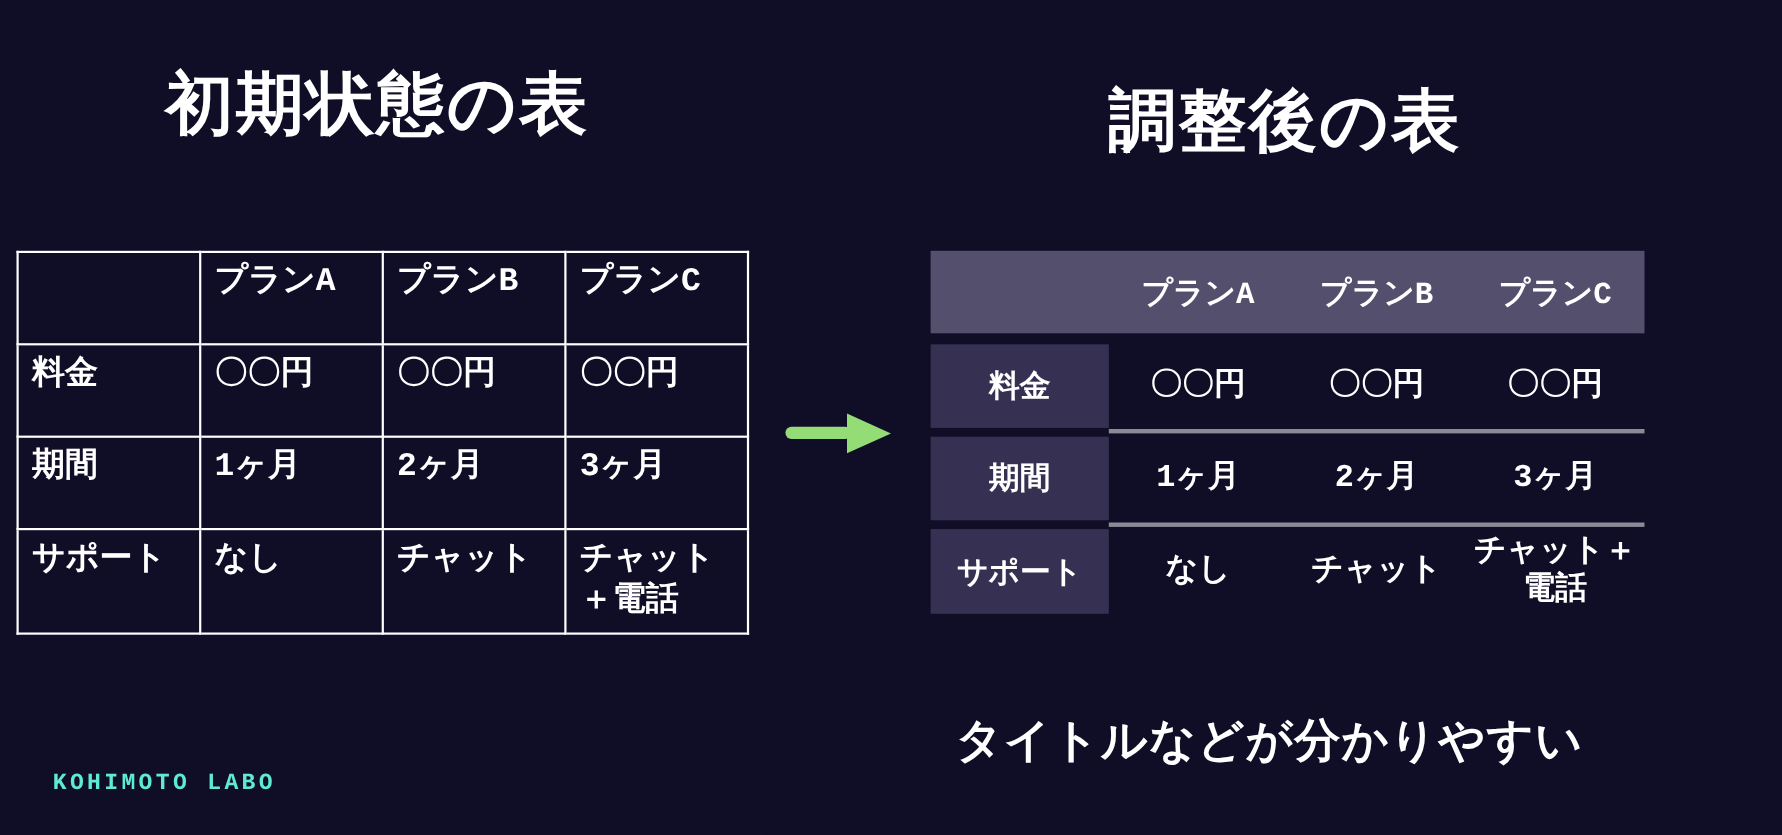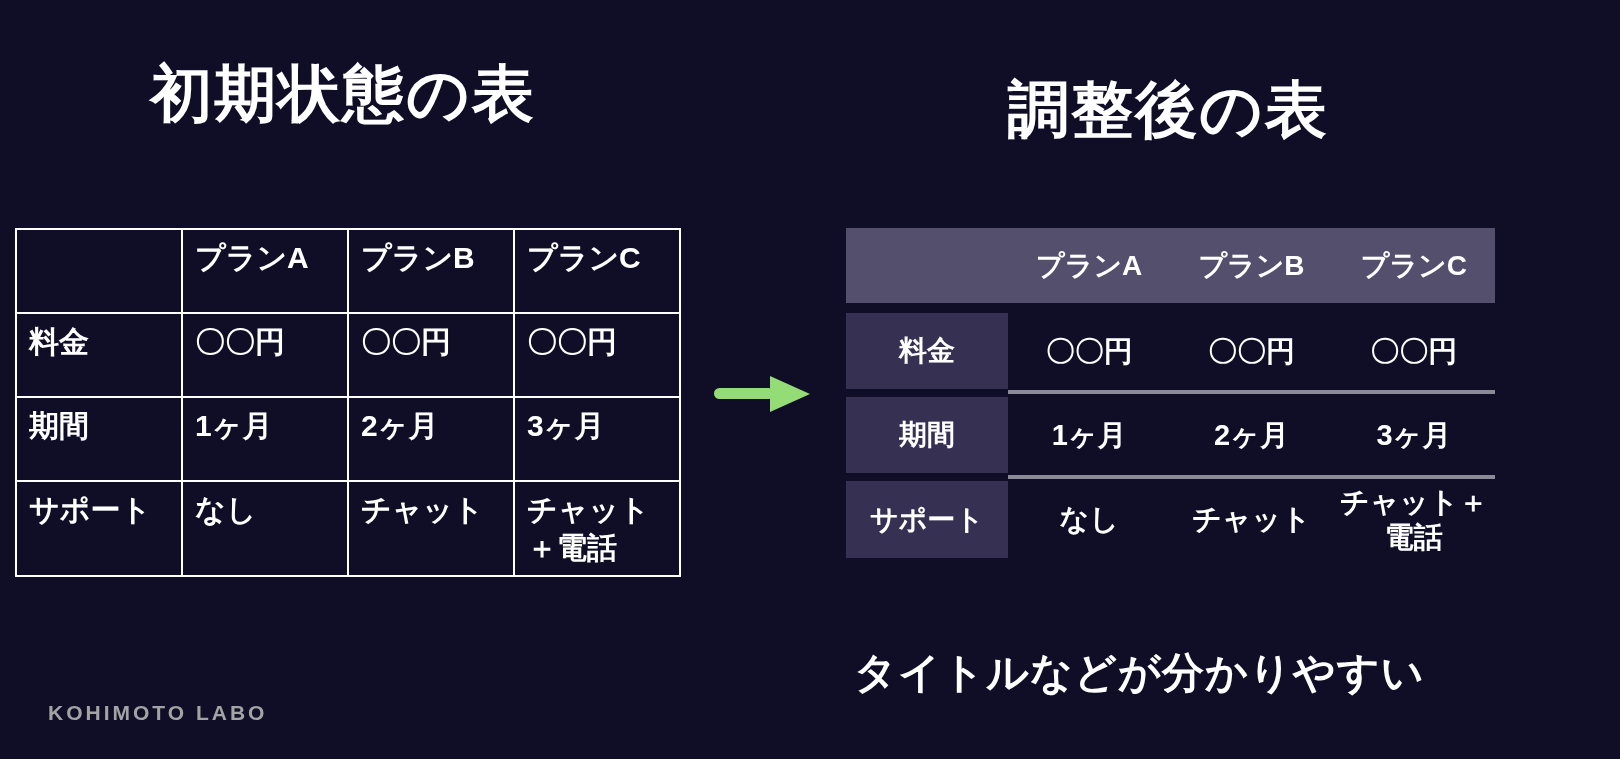--- a/index.html
+++ b/index.html
@@ -5,21 +5,21 @@
   html, body {
     margin: 0;
     padding: 0;
     width: 1620px;
     height: 759px;
     background: var(--background, #100d26);
     overflow: hidden;
     font-family: "Liberation Sans", sans-serif;
     color: var(--text, #ffffff);
   }
-  .abs { position: absolute; }
+  .abs { position: absolute; font-family: Liberation Mono, monospace; }
 
   
   .panel-title {
     font-size: 62px;
     font-weight: 800;
     text-align: center;
     color: var(--text, #fff);
     letter-spacing: 2px;
     white-space: nowrap;
   }
@@ -111,32 +111,32 @@
     width: 487px;
     height: 4px;
     background: var(--separator, #8a8a98);
   }
   #sep-0 { top: 390px; }
   #sep-1 { top: 475px; }
 
   
   #caption {
     left: 854px; top: 645px; width: 600px;
-    text-align: left;
+    text-align: center;
     font-size: 42px;
     font-weight: 800;
     letter-spacing: 1px;
     white-space: nowrap;
   }
   #brand {
     left: 48px; top: 701px;
     font-size: 21px;
     font-weight: 600;
     letter-spacing: 3px;
-    color: #a3a3a3;
+    color: #5eead4;
   }
 </style>
 </head>
 <body>
 
 <div class="abs panel-title" id="left-title">初期状態の表</div>
 <div class="abs panel-title" id="right-title">調整後の表</div>
 
 <table class="abs" id="initial-table">
   <tbody>

